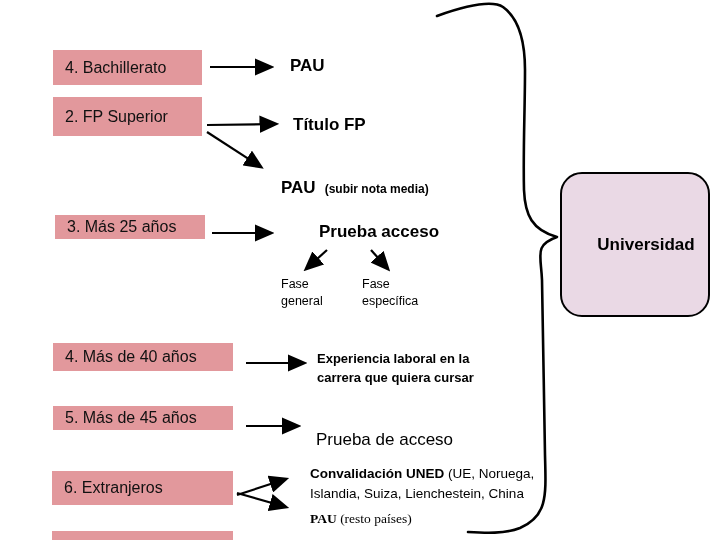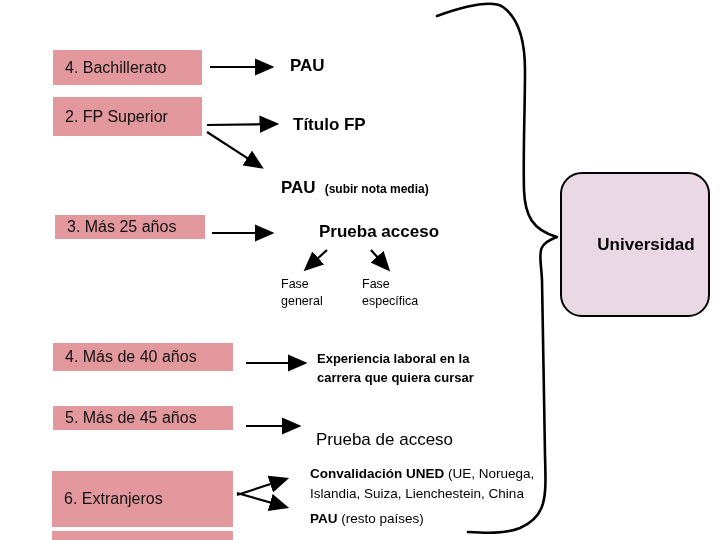--- a/index.html
+++ b/index.html
@@ -79,21 +79,21 @@
   </div>
 
   <div class="pbox" style="left:53px;top:343px;width:180px;height:28px;">
     <span>4. Más de 40 años</span>
   </div>
 
   <div class="pbox" style="left:53px;top:406px;width:180px;height:24px;">
     <span>5. Más de 45 años</span>
   </div>
 
-  <div class="pbox" style="left:52px;top:471px;width:181px;height:56px;">
+  <div class="pbox" style="left:52px;top:471px;width:181px;height:34px;">
     <span>6. Extranjeros</span>
   </div>
 
   <div class="pbox" style="left:52px;top:531px;width:181px;height:20px;"></div>
 
   <div class="lbl b17" style="left:290px;top:56px;">PAU</div>
 
   <div class="lbl b17" style="left:293px;top:115px;">Título FP</div>
 
   <div class="lbl" style="left:281px;top:178px;">
@@ -119,21 +119,21 @@
 
   <div class="lbl r17" style="left:316px;top:414px;margin-top:16px;">Prueba de acceso</div>
 
   <div class="lbl r14" style="left:310px;top:464px;">
     <div>
       <span style="font-weight:bold;">Convalidación UNED</span><span> (UE, Noruega,</span>
     </div>
     <div>Islandia, Suiza, Lienchestein, China</div>
   </div>
 
-  <div class="lbl r14" style="left:310px;top:509px;">
+  <div class="lbl r14" style="left:310px;top:509px;font-family:Liberation Serif, serif;">
     <span style="font-weight:bold;">PAU</span><span> (resto países)</span>
   </div>
 
   <div class="uni-box">
     <span>Universidad</span>
   </div>
 
 </div>
 
 </body></html>

